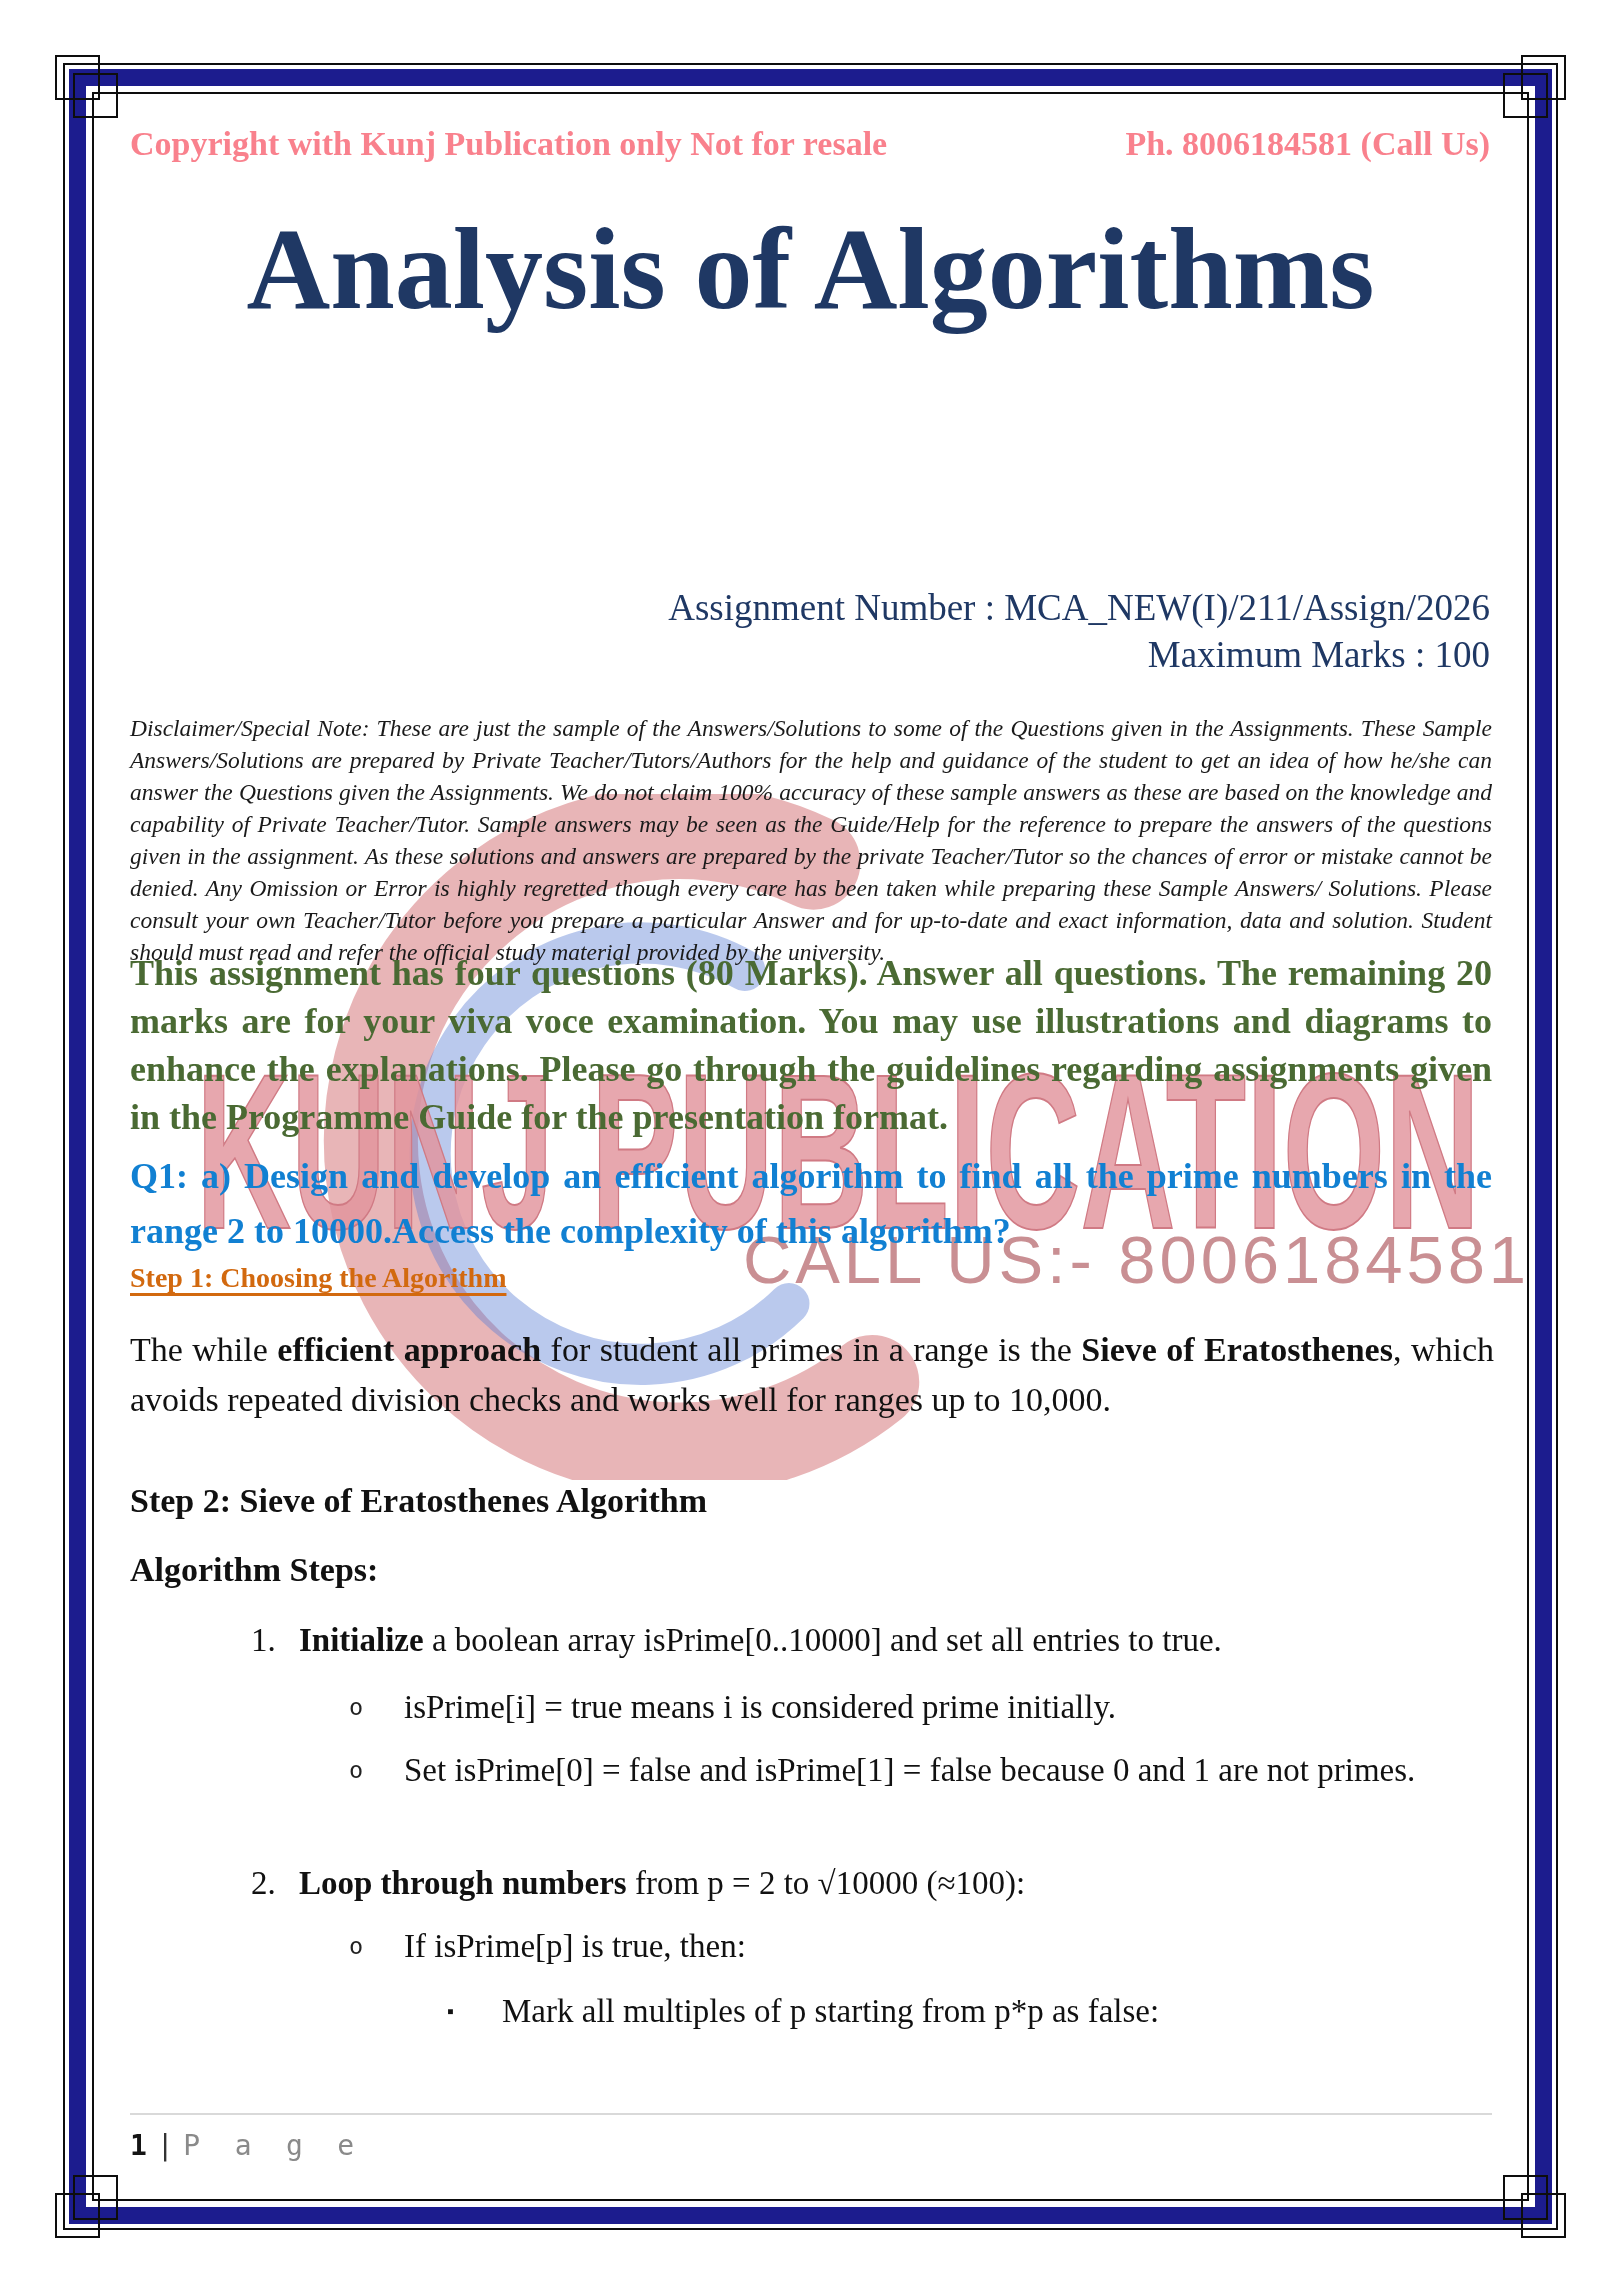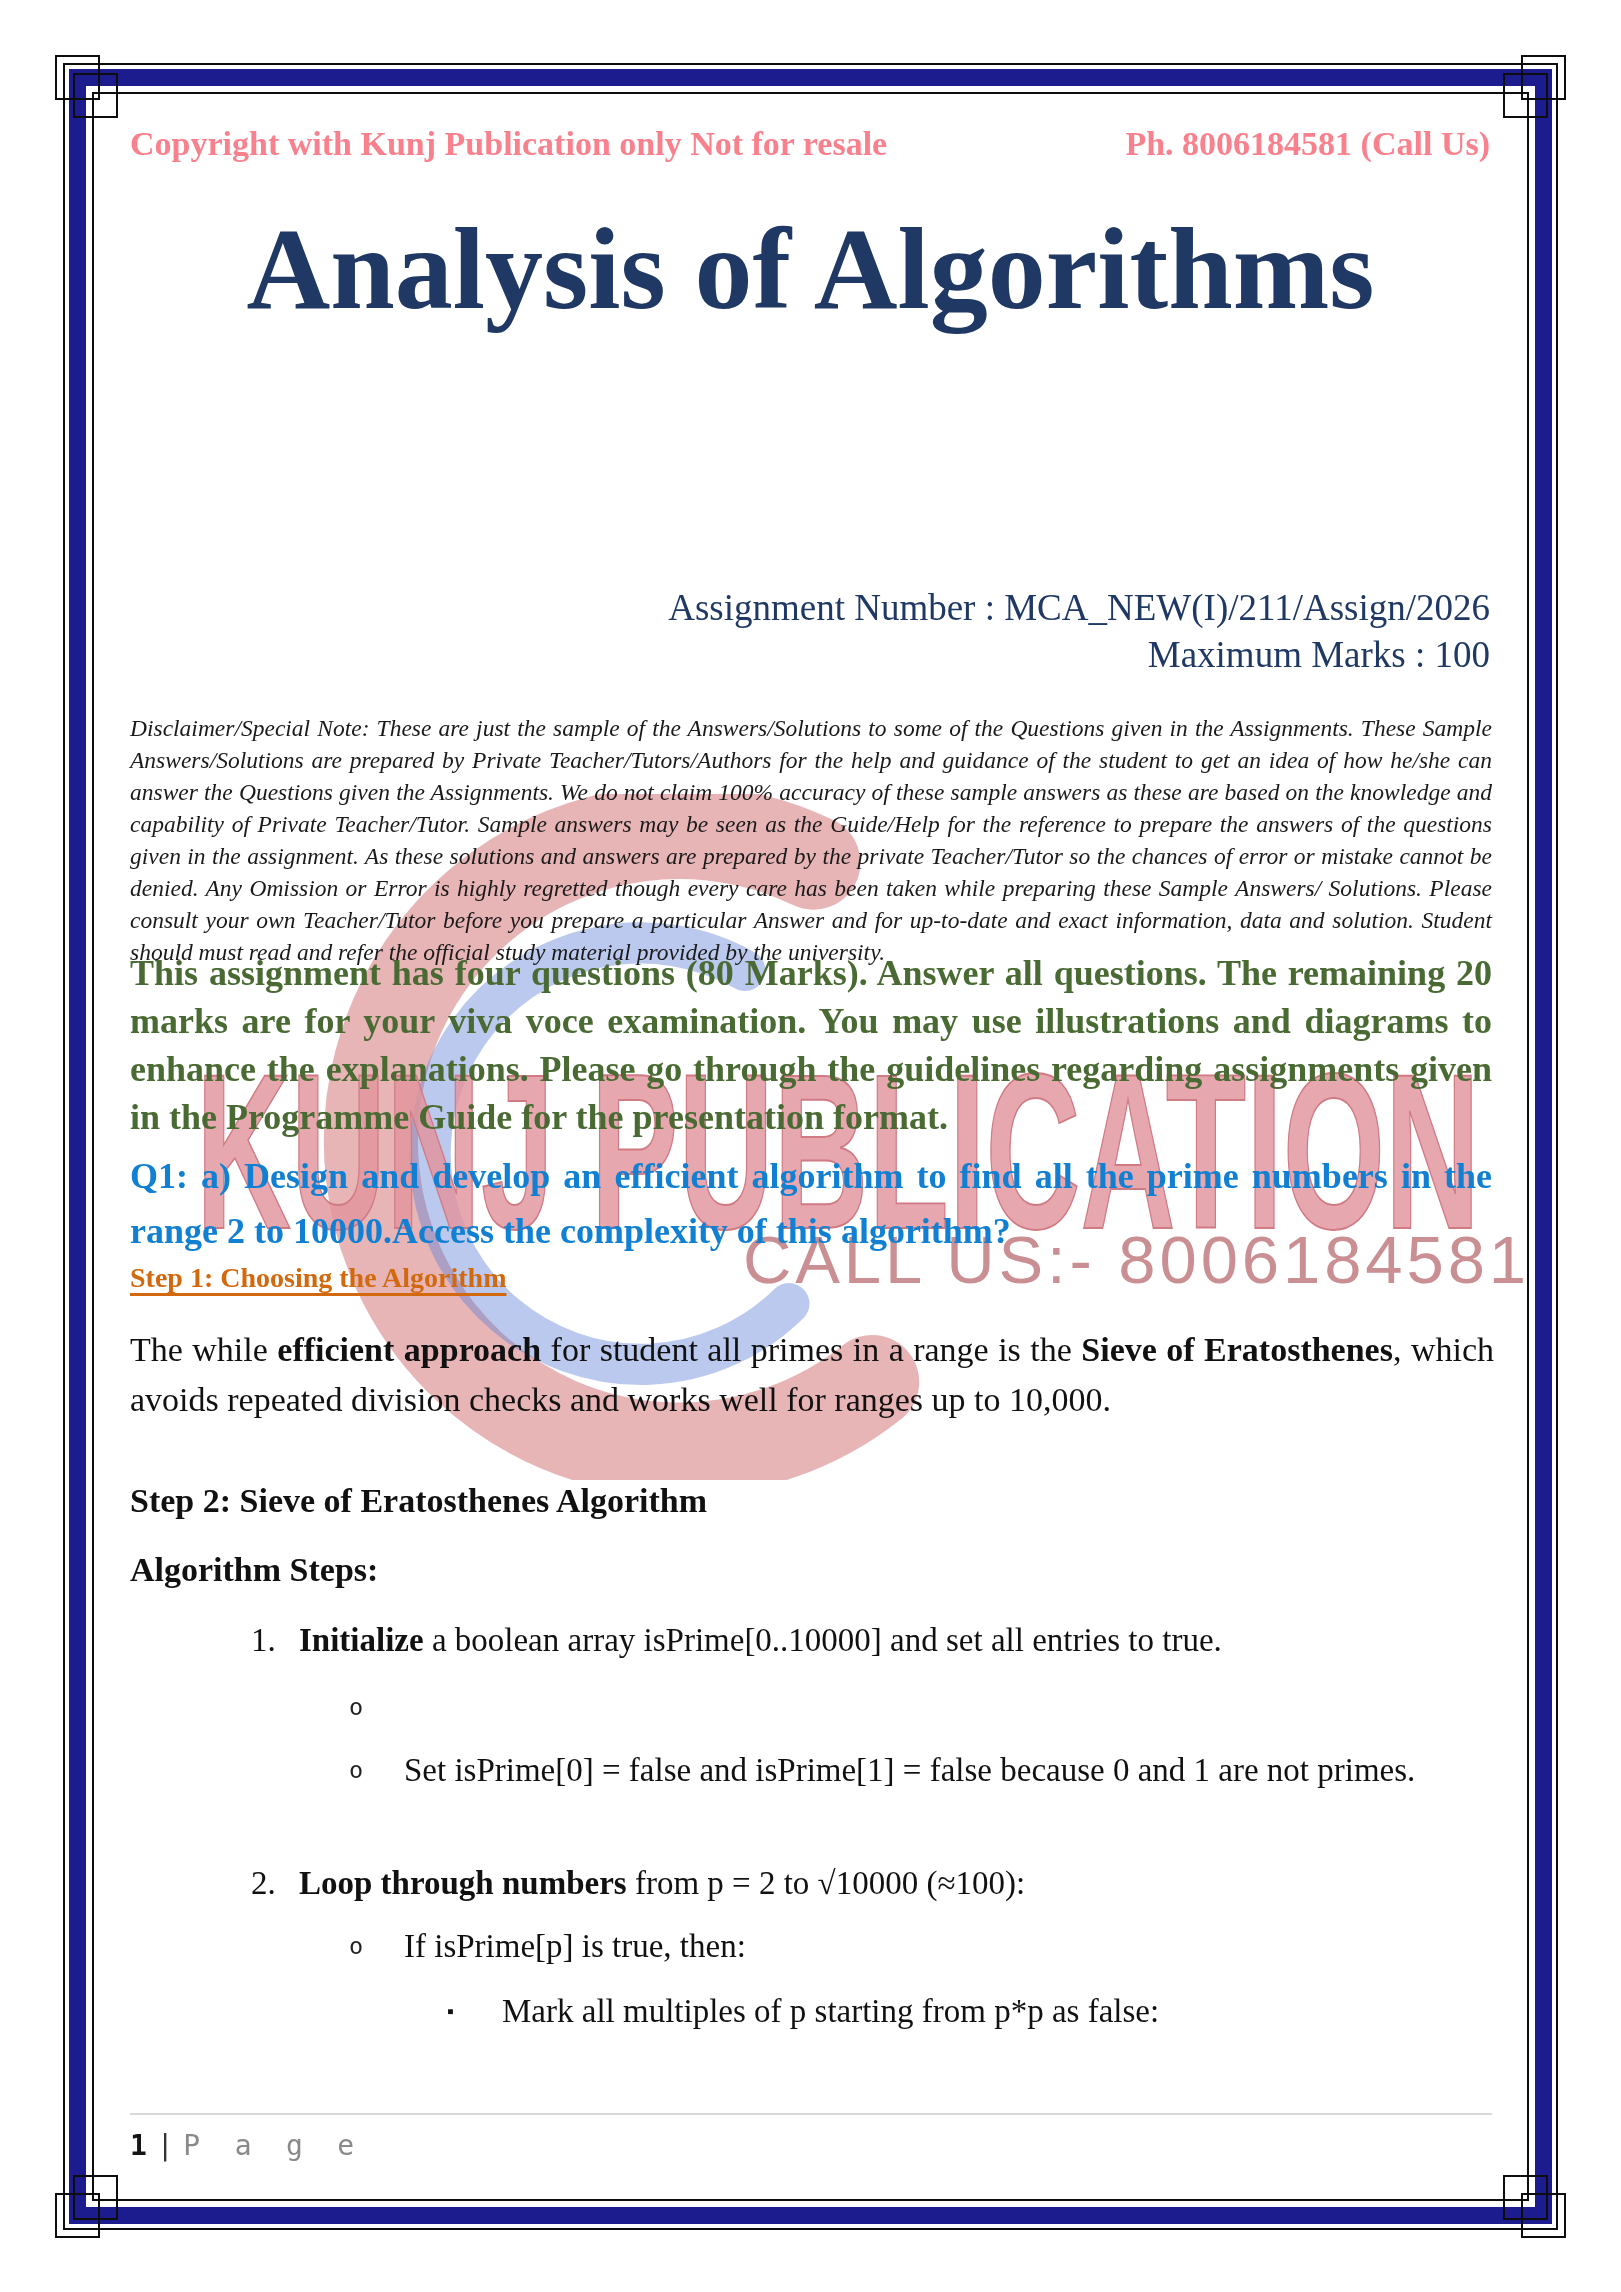--- a/index.html
+++ b/index.html
@@ -141,20 +141,21 @@
 
   <div class="abs algoheading">Algorithm Steps:</div>
 
   <div class="li-row row-li1">
     <span class="marker m-num">1.</span>
     <span class="li-text"><span class="bold">Initialize</span><span> a boolean array isPrime[0..10000] and set all entries to true.</span></span>
   </div>
 
   <div class="li-row row-sub1">
     <span class="marker m-circ">o</span>
+    <span class="li-text">isPrime[i] = true means i is considered prime initially.</span>
   </div>
 
   <div class="li-row row-sub2">
     <span class="marker m-circ">o</span>
     <span class="li-text">Set isPrime[0] = false and isPrime[1] = false because 0 and 1 are not primes.</span>
   </div>
 
   <div class="li-row row-li2">
     <span class="marker m-num">2.</span>
     <span class="li-text"><span class="bold">Loop through numbers</span><span> from p = 2 to √10000 (≈100):</span></span>

